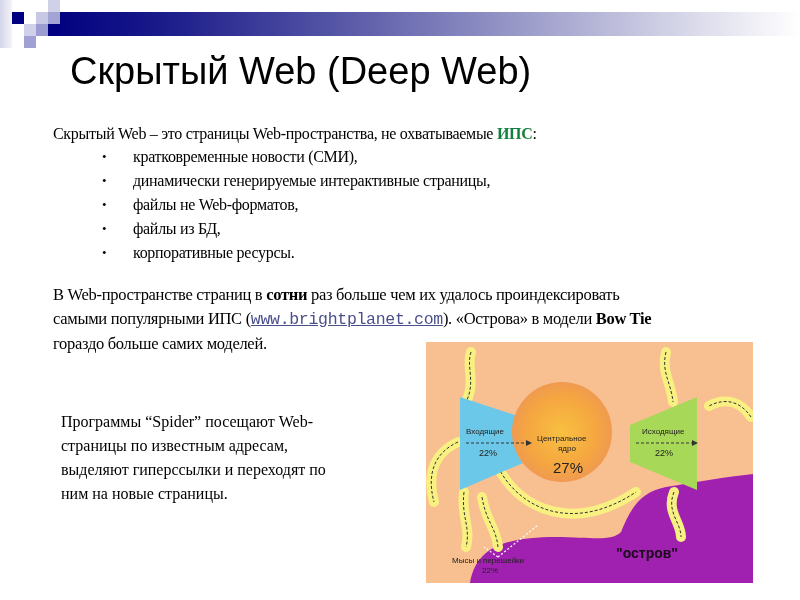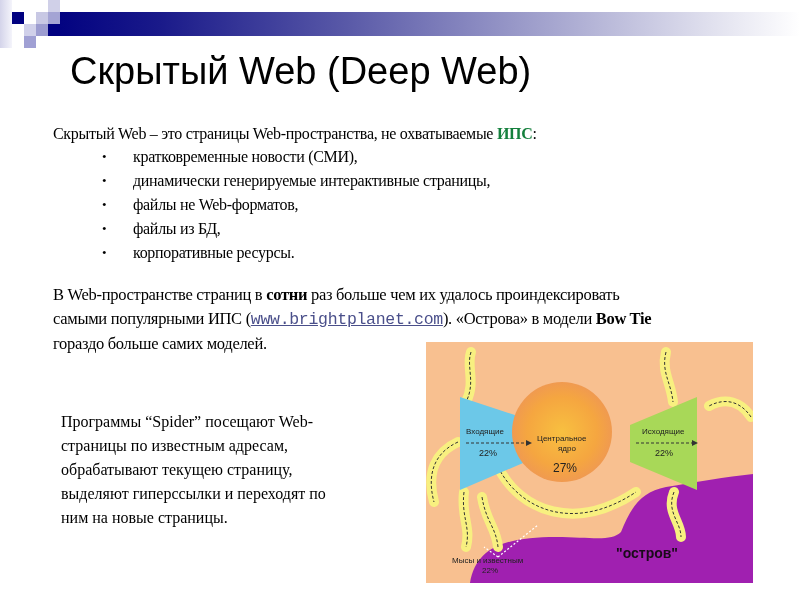--- a/index.html
+++ b/index.html
@@ -95,21 +95,20 @@
 
 <div class="para2">
   <span class="ln"><span>В Web-пространстве страниц в </span><b>сотни</b><span> раз больше чем их удалось проиндексировать</span></span>
   <span class="ln"><span>самыми популярными ИПС (</span><a>www.brightplanet.com</a><span>). «Острова» в модели </span><b>Bow Tie</b></span>
   <span class="ln">гораздо больше самих моделей.</span>
 </div>
 
 <div class="para3">
   <span class="ln">Программы “Spider” посещают Web-</span>
   <span class="ln">страницы по известным адресам,</span>
-  <span class="ln">обрабатывают текущею страницу,</span>
   <span class="ln">выделяют гиперссылки и переходят по</span>
   <span class="ln">ним на новые страницы.</span>
 </div>
 
 <div class="diagram">
   <svg width="327" height="241" viewBox="0 0 327 241">
     <defs>
       <radialGradient id="coreg" cx="50%" cy="50%" r="50%">
         <stop offset="0%" stop-color="#f8c040"></stop>
         <stop offset="70%" stop-color="#f5a640"></stop>
@@ -151,19 +150,19 @@
     <line x1="210" y1="101" x2="266" y2="101" stroke="#333" stroke-width="1" stroke-dasharray="3,2"></line>
     <polygon points="266,98 272,101 266,104" fill="#333"></polygon>
 
     <line x1="72" y1="215" x2="112" y2="183" stroke="#fff" stroke-width="1.2" stroke-dasharray="2,2"></line>
     <line x1="72" y1="215" x2="58" y2="205" stroke="#fff" stroke-width="1.2" stroke-dasharray="2,2"></line>
   </svg>
   <div class="dlabel" style="left:40px;top:85px;">Входящие</div>
   <div class="dlabel" style="left:53px;top:106px;font-size:9px;">22%</div>
   <div class="dlabel" style="left:111px;top:92px;">Центральное</div>
   <div class="dlabel" style="left:132px;top:102px;">ядро</div>
-  <div class="dlabel" style="left:127px;top:121px;font-size:12px;">27%</div>
+  <div class="dlabel" style="left:127px;top:121px;font-size:15px;">27%</div>
   <div class="dlabel" style="left:216px;top:85px;">Исходящие</div>
   <div class="dlabel" style="left:229px;top:106px;font-size:9px;">22%</div>
-  <div class="dlabel" style="left:26px;top:214px;">Мысы и известным</div>
+  <div class="dlabel" style="left:26px;top:214px;">Мысы и перешейки</div>
   <div class="dlabel" style="left:56px;top:224px;">22%</div>
   <div class="island-label" style="left:190px;top:203px;">"остров"</div>
 </div>
 
 </body></html>

